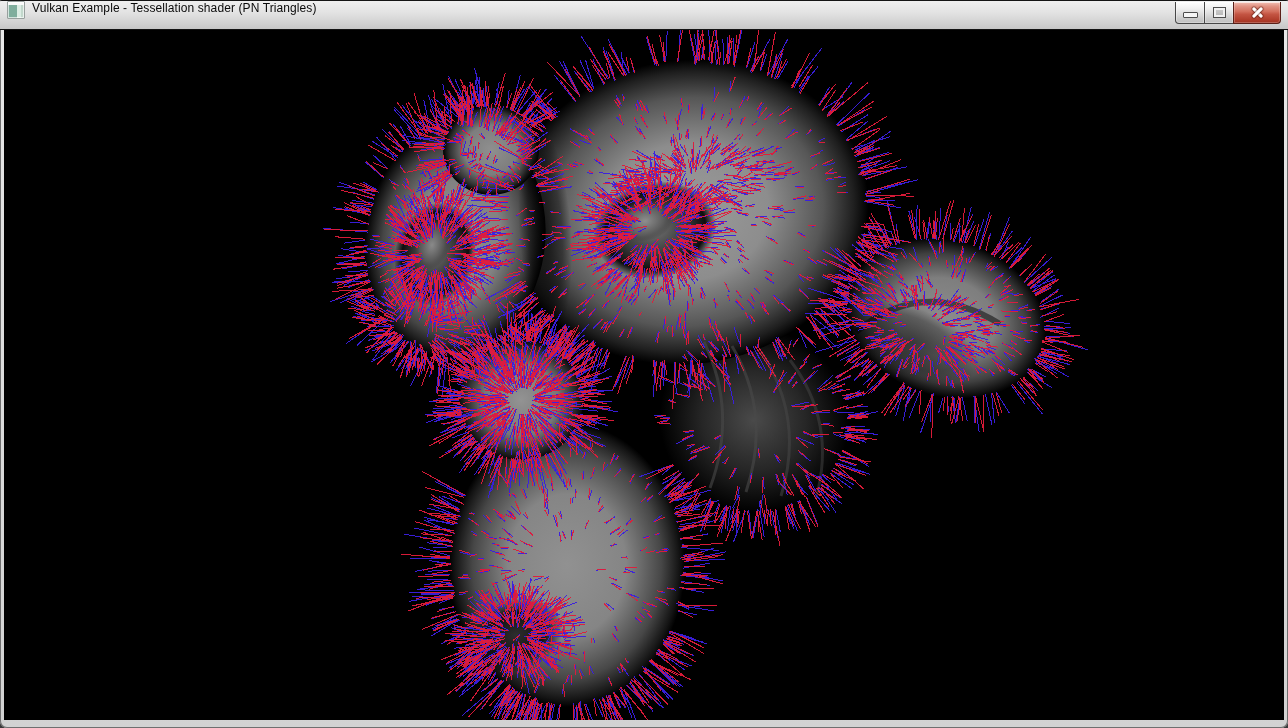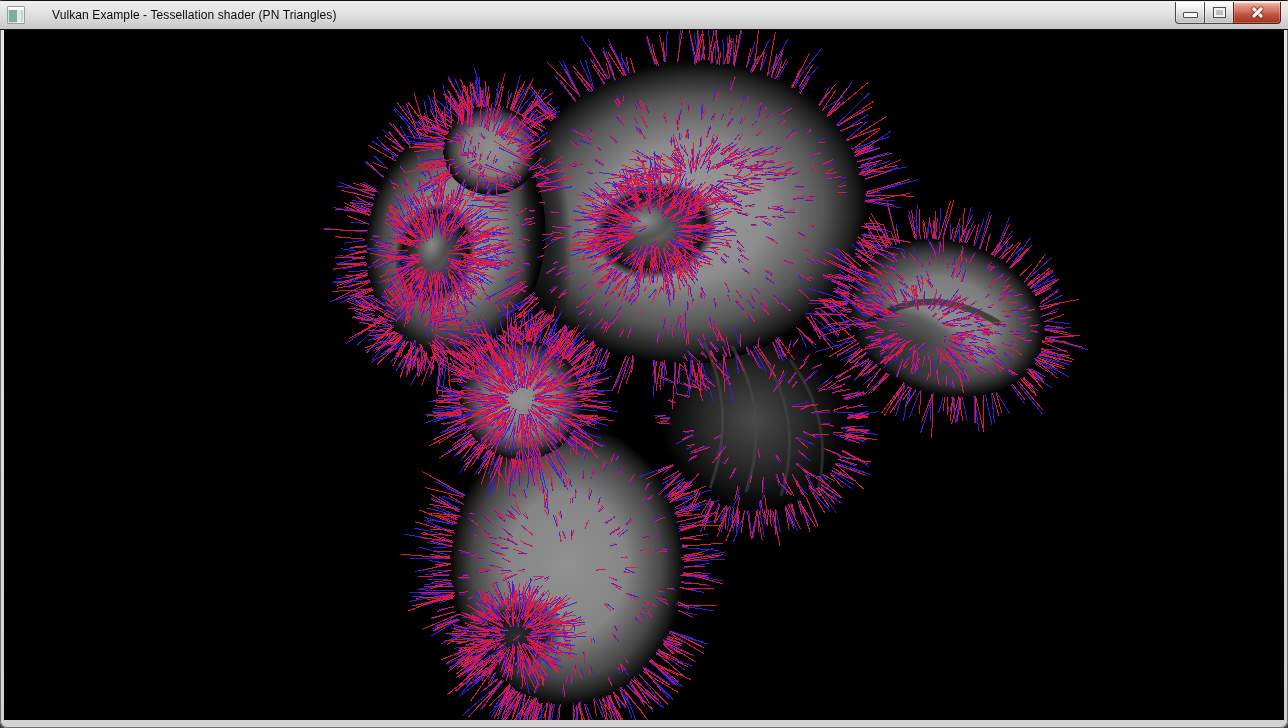--- a/index.html
+++ b/index.html
@@ -1,21 +1,21 @@
 <!DOCTYPE html>
 <html><head>
 <meta charset="utf-8">
 <style>
   html,body{margin:0;padding:0;background:#3a3a3a;font-family:"Liberation Sans",sans-serif;}
   .window{position:relative;width:1288px;height:728px;background:linear-gradient(#e9e9e9,#d2d2d2);
           border-radius:2px 2px 7px 7px;box-shadow:inset 0 0 0 1px #6f6f6f;overflow:hidden;}
   .titlebar{position:absolute;top:0;left:0;right:0;height:28px;
             border-top:1px solid #141414;border-bottom:1px solid #141414;
             background:linear-gradient(#efefef 0%,#e3e3e3 40%,#d2d2d2 78%,#c7c7c7 100%);
-            display:flex;align-items:center;gap:20px;}
+            display:flex;}
   .app-icon{width:16px;height:16px;margin:0 7px 0 7px;border:1px solid #98a09e;border-radius:1px;
             background:linear-gradient(180deg,#fbfbfb 0,#fbfbfb 3px,rgba(0,0,0,0) 3px),
                        linear-gradient(90deg,#7fae9d 0,#7fae9d 9px,#dcede4 9px,#dcede4 13px,#c2d8cc 13px);
             box-shadow:inset 0 0 0 1px rgba(255,255,255,.65);flex:0 0 auto;}
   .title{font-size:12px;color:#0a0a0a;white-space:nowrap;letter-spacing:.1px;}
   .controls{position:absolute;top:1px;right:7px;display:flex;height:21px;}
   .btn{height:21px;border:1px solid #474747;border-top:none;margin-left:-1px;
        display:flex;justify-content:center;align-items:flex-start;
        background:linear-gradient(#ffffff,#f0f0f0 30%,#dedede 55%,#cccccc 78%,#c0c0c0);
        box-shadow:inset 0 1px 0 rgba(255,255,255,.75),inset 0 0 0 1px rgba(255,255,255,.3);

